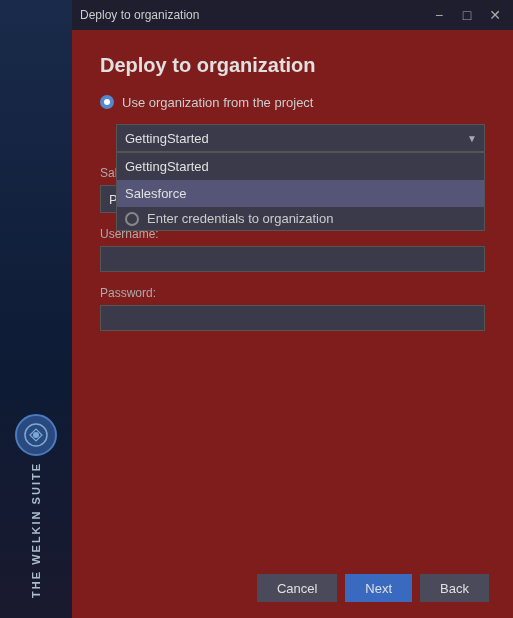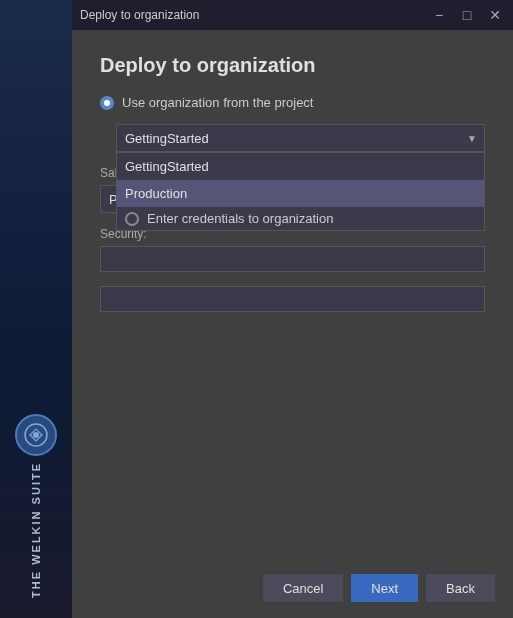--- a/index.html
+++ b/index.html
@@ -48,21 +48,21 @@
       transform: rotate(180deg);
       font-size: 11px;
       font-weight: bold;
       color: #aabbcc;
       letter-spacing: 2px;
       text-transform: uppercase;
     }
 
     .main-content {
       flex: 1;
-      background: #404040;
+      background: #7f1d1d;
       display: flex;
       flex-direction: column;
       position: relative;
     }
 
     .titlebar {
       background: #1e1e2e;
       height: 30px;
       display: flex;
       align-items: center;
@@ -105,21 +105,21 @@
 
     .dialog-title {
       font-size: 20px;
       font-weight: 600;
       color: #e0e0e0;
       margin-bottom: 4px;
     }
 
     .radio-row {
       display: flex;
-      align-items: flex-end;
+      align-items: flex-start;
       gap: 8px;
     }
 
     .radio-dot {
       width: 14px;
       height: 14px;
       border-radius: 50%;
       border: 2px solid #5588cc;
       background: #5588cc;
       flex-shrink: 0;
@@ -225,21 +225,21 @@
       border: 1px solid #555;
       color: #e0e0e0;
       padding: 4px 8px;
       font-size: 13px;
     }
 
     .dialog-footer {
       display: flex;
       justify-content: flex-end;
       gap: 8px;
-      padding: 10px 18px 16px 28px;
+      padding: 10px 24px 16px 28px;
       flex-shrink: 0;
     }
 
     .btn {
       height: 28px;
       padding: 0 20px;
       font-size: 13px;
       cursor: pointer;
       border: none;
       color: #e0e0e0;
@@ -296,43 +296,44 @@
       <span class="radio-label">Use organization from the project</span>
     </div>
 
     <div style="position:relative;margin-left:16px;">
       <div class="org-dropdown-open" style="padding:5px 28px 5px 8px; height:28px; display:flex; align-items:center; cursor:pointer;">
         <span style="color:#e0e0e0; font-size:13px;">GettingStarted</span>
         <span class="dropdown-arrow">▼</span>
       </div>
       <div class="dropdown-menu">
         <div class="dropdown-item">GettingStarted</div>
-        <div class="dropdown-item highlighted">Production</div>
+        <div class="dropdown-item highlighted">Salesforce</div>
         <div class="enter-credentials-row">
           <div class="radio-empty"></div>
           <span class="cred-label">Enter credentials to organization</span>
         </div>
       </div>
     </div>
 
     <div class="field-group">
       <div class="field-label">Salesforce environment:</div>
       <div style="position:relative;">
         <select class="dropdown" style="background: rgb(58, 58, 74); color: rgb(224, 224, 224);">
         <option value="Production / Development Editon">Production / Development Editon</option><option value="Sandbox">Sandbox</option></select>
         <span class="dropdown-arrow">▼</span>
       </div>
     </div>
 
     <div class="field-group">
-      <div class="field-label">Security:</div>
+      <div class="field-label">Username:</div>
       <input class="text-input" type="text" placeholder="" style="">
     </div>
 
     <div class="field-group">
+      <div class="field-label">Password:</div>
       <input class="text-input" type="password" placeholder="" style="">
     </div>
 
   </div>
 
   <div class="dialog-footer">
     <button class="btn btn-cancel">Cancel</button>
     <button class="btn btn-next">Next</button>
     <button class="btn btn-back">Back</button>
   </div>

